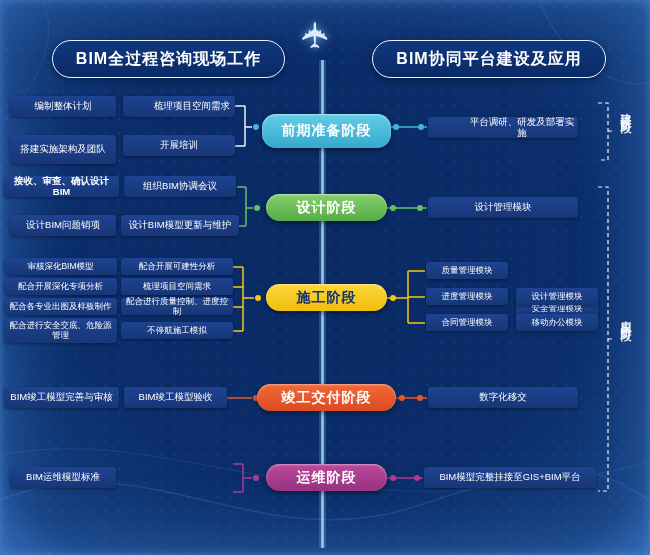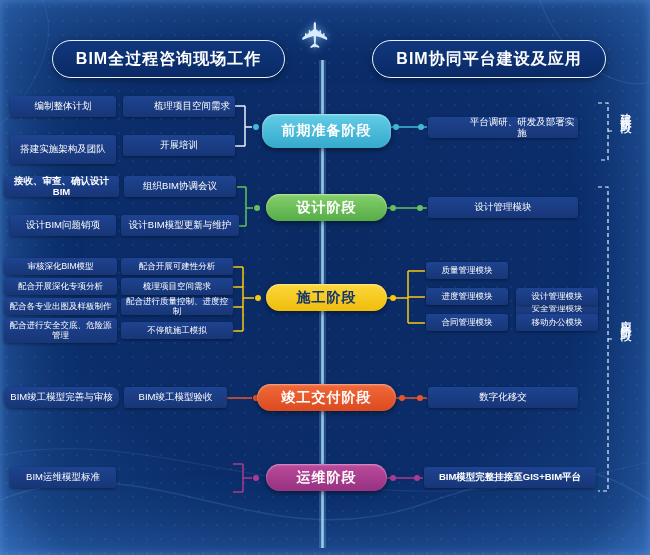--- a/index.html
+++ b/index.html
@@ -128,34 +128,34 @@
   <div class="box sm" style="left:4px;top:258px;width:113px;height:17px;text-align:right;">审核深化BIM模型</div>
   <div class="box sm" style="left:4px;top:278px;width:113px;height:17px;">配合开展深化专项分析</div>
   <div class="box sm" style="left:4px;top:298px;width:113px;height:17px;">配合各专业出图及样板制作</div>
   <div class="box sm" style="left:4px;top:318px;width:113px;height:25px;">配合进行安全交底、危险源管理</div>
 
   <div class="box sm" style="left:121px;top:258px;width:112px;height:17px;">配合开展可建性分析</div>
   <div class="box sm" style="left:121px;top:278px;width:112px;height:17px;">梳理项目空间需求</div>
   <div class="box sm" style="left:121px;top:298px;width:112px;height:17px;">配合进行质量控制、进度控制</div>
   <div class="box sm" style="left:121px;top:322px;width:112px;height:17px;">不停航施工模拟</div>
 
-  <div class="box" style="left:4px;top:387px;width:115px;height:21px;border-radius:8px;">BIM竣工模型完善与审核</div>
+  <div class="box" style="left:4px;top:387px;width:115px;height:21px;">BIM竣工模型完善与审核</div>
   <div class="box" style="left:124px;top:387px;width:103px;height:21px;">BIM竣工模型验收</div>
 
   <div class="box" style="left:10px;top:467px;width:106px;height:21px;">BIM运维模型标准</div>
 
   <div class="box" style="left:428px;top:117px;width:150px;height:21px;padding-left:40px;">平台调研、研发及部署实施</div>
   <div class="box" style="left:428px;top:197px;width:150px;height:21px;">设计管理模块</div>
 
   <div class="box sm" style="left:426px;top:262px;width:82px;height:17px;">质量管理模块</div>
   <div class="box sm" style="left:516px;top:262px;width:82px;height:17px;margin-top:38px;">安全管理模块</div>
   <div class="box sm" style="left:426px;top:288px;width:82px;height:17px;">进度管理模块</div>
   <div class="box sm" style="left:516px;top:288px;width:82px;height:17px;">设计管理模块</div>
   <div class="box sm" style="left:426px;top:314px;width:82px;height:17px;">合同管理模块</div>
   <div class="box sm" style="left:516px;top:314px;width:82px;height:17px;">移动办公模块</div>
 
   <div class="box" style="left:428px;top:387px;width:150px;height:21px;">数字化移交</div>
-  <div class="box" style="left:424px;top:467px;width:172px;height:21px;font-weight:bold;">BIM模型完整挂接至GIS+BIM平台</div>
+  <div class="box" style="left:424px;top:467px;width:172px;height:21px;">BIM模型完整挂接至GIS+BIM平台</div>
 
   <div class="side-label" style="left:618px;top:104px;height:58px;">建设阶段</div>
   <div class="side-label" style="left:618px;top:312px;height:62px;">应用阶段</div>
 
 </div>
 
 </body></html>

